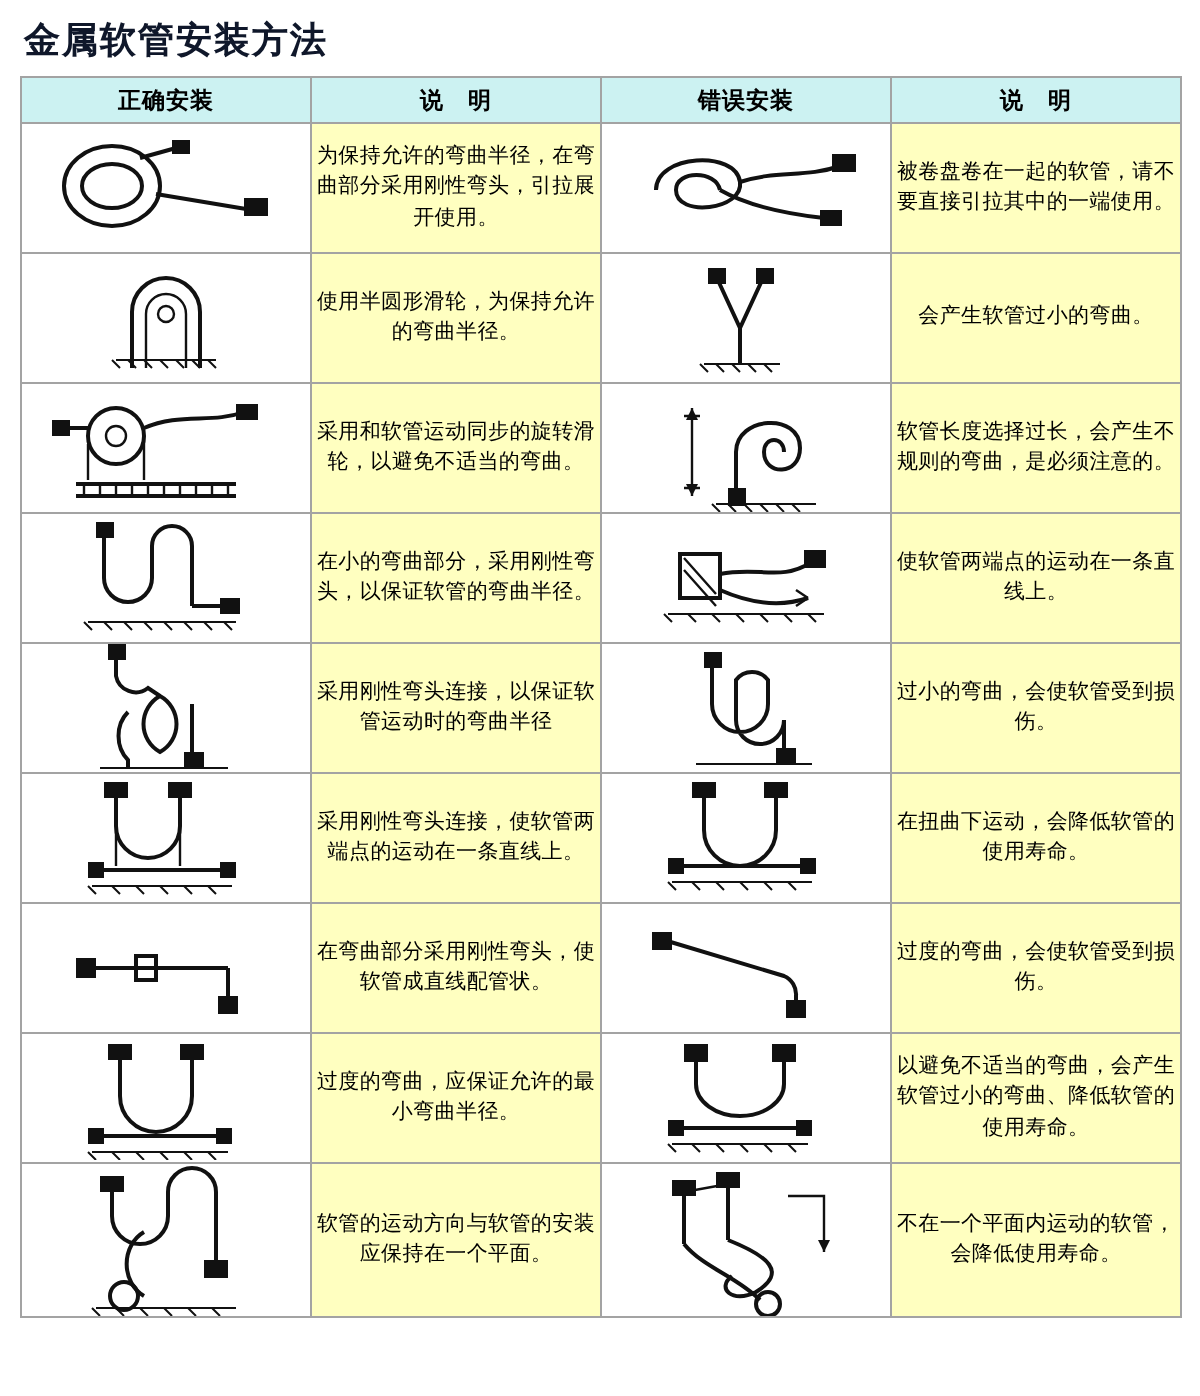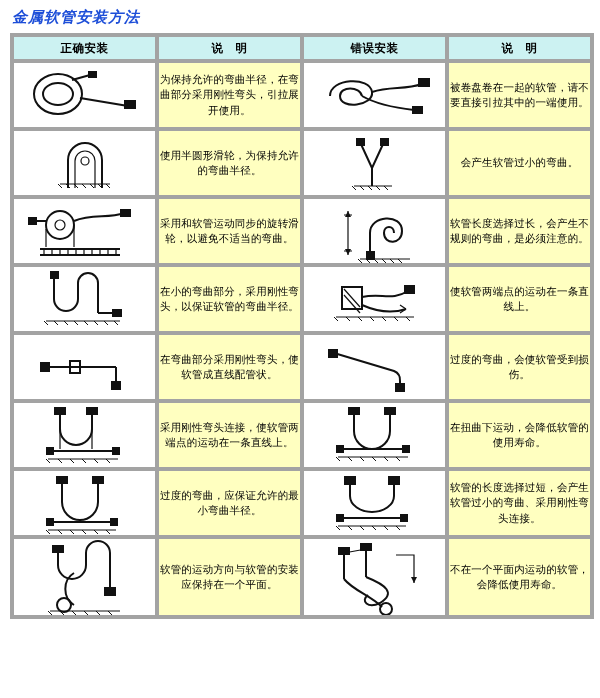--- a/index.html
+++ b/index.html
@@ -15,35 +15,34 @@
     overflow: hidden;
   }
   .page {
     width: 600px;
     height: 698px;
     position: relative;
     box-sizing: border-box;
     padding: 6px 10px 0 10px;
   }
   .title {
-    font-size: 15px;
+    font-size: 18px;
     font-weight: bold;
     letter-spacing: 1px;
     margin: 2px 0 6px 2px;
-    color: #1d4ed8;
-    font-style: italic;
+    color: #0f172a;
   }
   table.main {
     border-collapse: collapse;
     width: 580px;
     table-layout: fixed;
     border: 1px solid #3b3b8f;
   }
   table.main td, table.main th {
-    border: 4px solid #a3a3a3;
+    border: 1px solid #a3a3a3;
     padding: 0;
     vertical-align: middle;
     text-align: center;
   }
   thead th {
     background: #ccf2f2;
     font-size: 11.5px;
     font-weight: bold;
     height: 22px;
     text-align: center;
@@ -196,40 +195,41 @@
             <rect x="94" y="16" width="11" height="9" class="ink-fill"></rect>
             <path d="M52 36 C70 44, 84 44, 96 40" class="ink" stroke-width="3"></path>
             <path d="M96 40 L90 36 M96 40 L90 44" class="ink-thin"></path>
             <path d="M26 48 L104 48" class="hatch" stroke-width="2"></path>
             <path d="M28 52 L24 48 M40 52 L36 48 M52 52 L48 48 M64 52 L60 48 M76 52 L72 48 M88 52 L84 48 M100 52 L96 48" class="hatch"></path>
           </svg>
         </td>
         <td class="desc-cell">使软管两端点的运动在一条直线上。</td>
       </tr>
 
-
-      <tr>
-        <td class="img-cell">
-          <svg width="130" height="52" viewBox="0 0 130 52">
-            <path d="M26 26 L96 26" class="ink" stroke-width="5"></path>
-            <path d="M96 26 L96 44" class="ink" stroke-width="5"></path>
-            <rect x="20" y="21" width="10" height="10" class="ink-fill"></rect>
-            <rect x="91" y="40" width="10" height="9" class="ink-fill"></rect>
-            <rect x="50" y="20" width="10" height="12" class="ink" stroke-width="2" fill="#fff"></rect>
-          </svg>
-        </td>
-        <td class="desc-cell">在弯曲部分采用刚性弯头，使软管成直线配管状。</td>
-        <td class="img-cell">
-          <svg width="130" height="52" viewBox="0 0 130 52">
-            <path d="M24 12 L84 30 A10 10 0 0 1 90 40 L90 46" class="ink" stroke-width="4"></path>
-            <rect x="18" y="8" width="10" height="9" class="ink-fill"></rect>
-            <rect x="85" y="42" width="10" height="9" class="ink-fill"></rect>
-          </svg>
-        </td>
-        <td class="desc-cell">过度的弯曲，会使软管受到损伤。</td>
+      <tr>
+        <td class="img-cell">
+          <svg width="130" height="64" viewBox="0 0 130 64">
+            <path d="M40 4 L40 16 A10 10 0 0 0 56 22 L62 26 A16 16 0 0 1 62 54 A16 16 0 0 1 62 26" class="ink" stroke-width="4"></path>
+            <path d="M46 34 A14 16 0 0 0 46 58 L46 62" class="ink" stroke-width="4"></path>
+            <path d="M78 30 L78 58" class="ink" stroke-width="4"></path>
+            <rect x="36" y="0" width="9" height="8" class="ink-fill"></rect>
+            <rect x="74" y="54" width="10" height="8" class="ink-fill"></rect>
+            <path d="M32 62 L96 62" class="hatch" stroke-width="2"></path>
+          </svg>
+        </td>
+        <td class="desc-cell">采用刚性弯头连接，以保证软管运动时的弯曲半径</td>
+        <td class="img-cell">
+          <svg width="130" height="64" viewBox="0 0 130 64">
+            <path d="M48 8 L48 30 A14 14 0 0 0 76 30 L76 18 A10 10 0 0 0 60 18 L60 38 A12 12 0 0 0 84 38 L84 56" class="ink" stroke-width="4"></path>
+            <rect x="44" y="4" width="9" height="8" class="ink-fill"></rect>
+            <rect x="80" y="52" width="10" height="8" class="ink-fill"></rect>
+            <path d="M40 60 L98 60" class="hatch" stroke-width="2"></path>
+          </svg>
+        </td>
+        <td class="desc-cell">过小的弯曲，会使软管受到损伤。</td>
       </tr>
 
       <tr>
         <td class="img-cell">
           <svg width="130" height="60" viewBox="0 0 130 60">
             <path d="M40 6 L40 24 A16 16 0 0 0 72 24 L72 6" class="ink" stroke-width="4"></path>
             <path d="M40 24 L40 44 M72 24 L72 44" class="ink-thin"></path>
             <rect x="34" y="2" width="12" height="8" class="ink-fill"></rect>
             <rect x="66" y="2" width="12" height="8" class="ink-fill"></rect>
             <path d="M30 46 L96 46" class="ink" stroke-width="3"></path>
@@ -250,20 +250,41 @@
             <rect x="92" y="40" width="8" height="8" class="ink-fill"></rect>
             <path d="M28 52 L98 52" class="hatch" stroke-width="2"></path>
             <path d="M30 56 L26 52 M42 56 L38 52 M54 56 L50 52 M66 56 L62 52 M78 56 L74 52 M90 56 L86 52" class="hatch"></path>
           </svg>
         </td>
         <td class="desc-cell">在扭曲下运动，会降低软管的使用寿命。</td>
       </tr>
 
       <tr>
         <td class="img-cell">
+          <svg width="130" height="52" viewBox="0 0 130 52">
+            <path d="M26 26 L96 26" class="ink" stroke-width="5"></path>
+            <path d="M96 26 L96 44" class="ink" stroke-width="5"></path>
+            <rect x="20" y="21" width="10" height="10" class="ink-fill"></rect>
+            <rect x="91" y="40" width="10" height="9" class="ink-fill"></rect>
+            <rect x="50" y="20" width="10" height="12" class="ink" stroke-width="2" fill="#fff"></rect>
+          </svg>
+        </td>
+        <td class="desc-cell">在弯曲部分采用刚性弯头，使软管成直线配管状。</td>
+        <td class="img-cell">
+          <svg width="130" height="52" viewBox="0 0 130 52">
+            <path d="M24 12 L84 30 A10 10 0 0 1 90 40 L90 46" class="ink" stroke-width="4"></path>
+            <rect x="18" y="8" width="10" height="9" class="ink-fill"></rect>
+            <rect x="85" y="42" width="10" height="9" class="ink-fill"></rect>
+          </svg>
+        </td>
+        <td class="desc-cell">过度的弯曲，会使软管受到损伤。</td>
+      </tr>
+
+      <tr>
+        <td class="img-cell">
           <svg width="130" height="62" viewBox="0 0 130 62">
             <path d="M42 8 L42 30 A18 18 0 0 0 78 30 L78 8" class="ink" stroke-width="4"></path>
             <rect x="36" y="4" width="12" height="8" class="ink-fill"></rect>
             <rect x="72" y="4" width="12" height="8" class="ink-fill"></rect>
             <path d="M30 50 L94 50" class="ink" stroke-width="3"></path>
             <rect x="26" y="46" width="8" height="8" class="ink-fill"></rect>
             <rect x="90" y="46" width="8" height="8" class="ink-fill"></rect>
             <path d="M28 58 L96 58" class="hatch" stroke-width="2"></path>
             <path d="M30 62 L26 58 M42 62 L38 58 M54 62 L50 58 M66 62 L62 58 M78 62 L74 58 M90 62 L86 58" class="hatch"></path>
           </svg>
@@ -274,21 +295,21 @@
             <path d="M40 10 L40 24 A22 16 0 0 0 84 24 L84 10" class="ink" stroke-width="5"></path>
             <rect x="34" y="4" width="12" height="9" class="ink-fill"></rect>
             <rect x="78" y="4" width="12" height="9" class="ink-fill"></rect>
             <path d="M30 46 L94 46" class="ink" stroke-width="3"></path>
             <rect x="26" y="42" width="8" height="8" class="ink-fill"></rect>
             <rect x="90" y="42" width="8" height="8" class="ink-fill"></rect>
             <path d="M28 54 L96 54" class="hatch" stroke-width="2"></path>
             <path d="M30 58 L26 54 M42 58 L38 54 M54 58 L50 54 M66 58 L62 54 M78 58 L74 54 M90 58 L86 54" class="hatch"></path>
           </svg>
         </td>
-        <td class="desc-cell">软管的长度选择过短，会产生软管过小的弯曲、采用刚性弯头连接。</td>
+        <td class="desc-cell">以避免不适当的弯曲，会产生软管过小的弯曲、降低软管的使用寿命。</td>
       </tr>
 
       <tr>
         <td class="img-cell">
           <svg width="130" height="76" viewBox="0 0 130 76">
             <path d="M38 10 L38 26 A14 14 0 0 0 66 26 L66 14 A12 12 0 0 1 90 14 L90 50" class="ink" stroke-width="4"></path>
             <path d="M54 34 A16 18 0 0 0 54 66" class="ink" stroke-width="4"></path>
             <circle cx="44" cy="66" r="7" class="ink" stroke-width="3"></circle>
             <rect x="32" y="6" width="12" height="8" class="ink-fill"></rect>
             <rect x="84" y="48" width="12" height="9" class="ink-fill"></rect>

